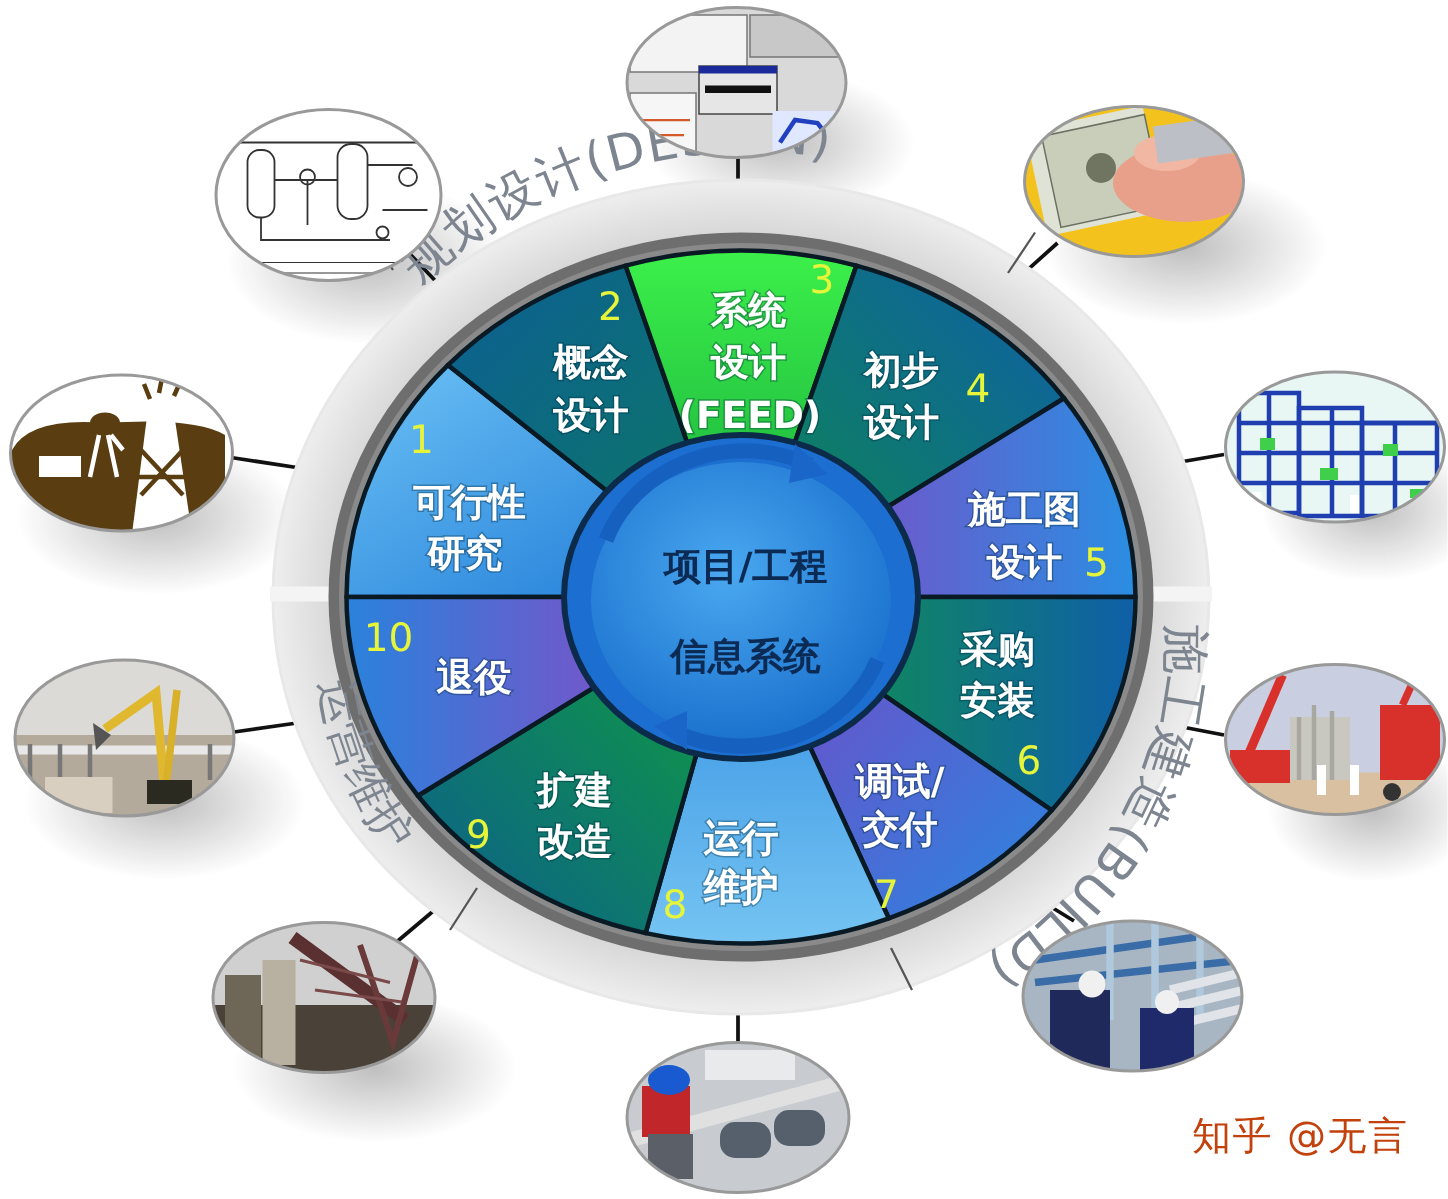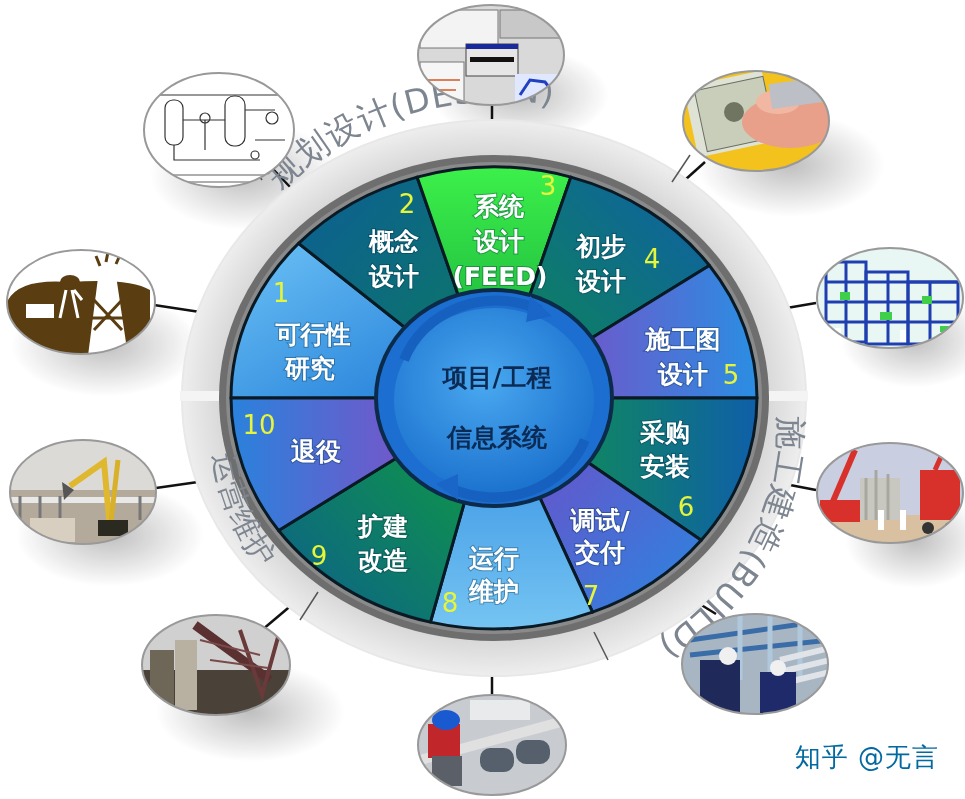--- a/index.html
+++ b/index.html
@@ -9,21 +9,21 @@
     font-family: "DejaVu Sans", "Liberation Sans", sans-serif;
   }
   #stage { position: absolute; left: 0; top: 0; width: 965px; height: 799px; }
   svg text { font-family: "DejaVu Sans", "Liberation Sans", sans-serif; }
   .seg-label { fill: #ffffff; font-weight: bold; font-size: 25px; text-anchor: middle;
     paint-order: stroke; stroke: rgba(0,40,60,0.35); stroke-width: 2px; }
   .seg-num { fill: #e6f53a; font-size: 26px; text-anchor: middle; }
   .hub-text { fill: #0b2b55; font-weight: bold; font-size: 25px; text-anchor: middle; }
   .ring-text { fill: #7d8590; font-size: 33px; letter-spacing: 1px; }
   .watermark { position: absolute; right: 26px; bottom: 24px; font-size: 26px;
-    color: #0369a1; font-family: "DejaVu Sans", sans-serif; letter-spacing: 1px; }
+    color: #c2410c; font-family: "DejaVu Sans", sans-serif; letter-spacing: 1px; }
 </style>
 </head>
 <body>
 
 <div id="stage">
 <svg width="965" height="799" viewBox="0 0 965 799" xmlns="http://www.w3.org/2000/svg">
   <defs>
     <radialGradient id="shadowGrad" cx="50%" cy="50%" r="50%">
       <stop offset="0%" stop-color="#000" stop-opacity="0.28"></stop>
       <stop offset="100%" stop-color="#000" stop-opacity="0"></stop>

